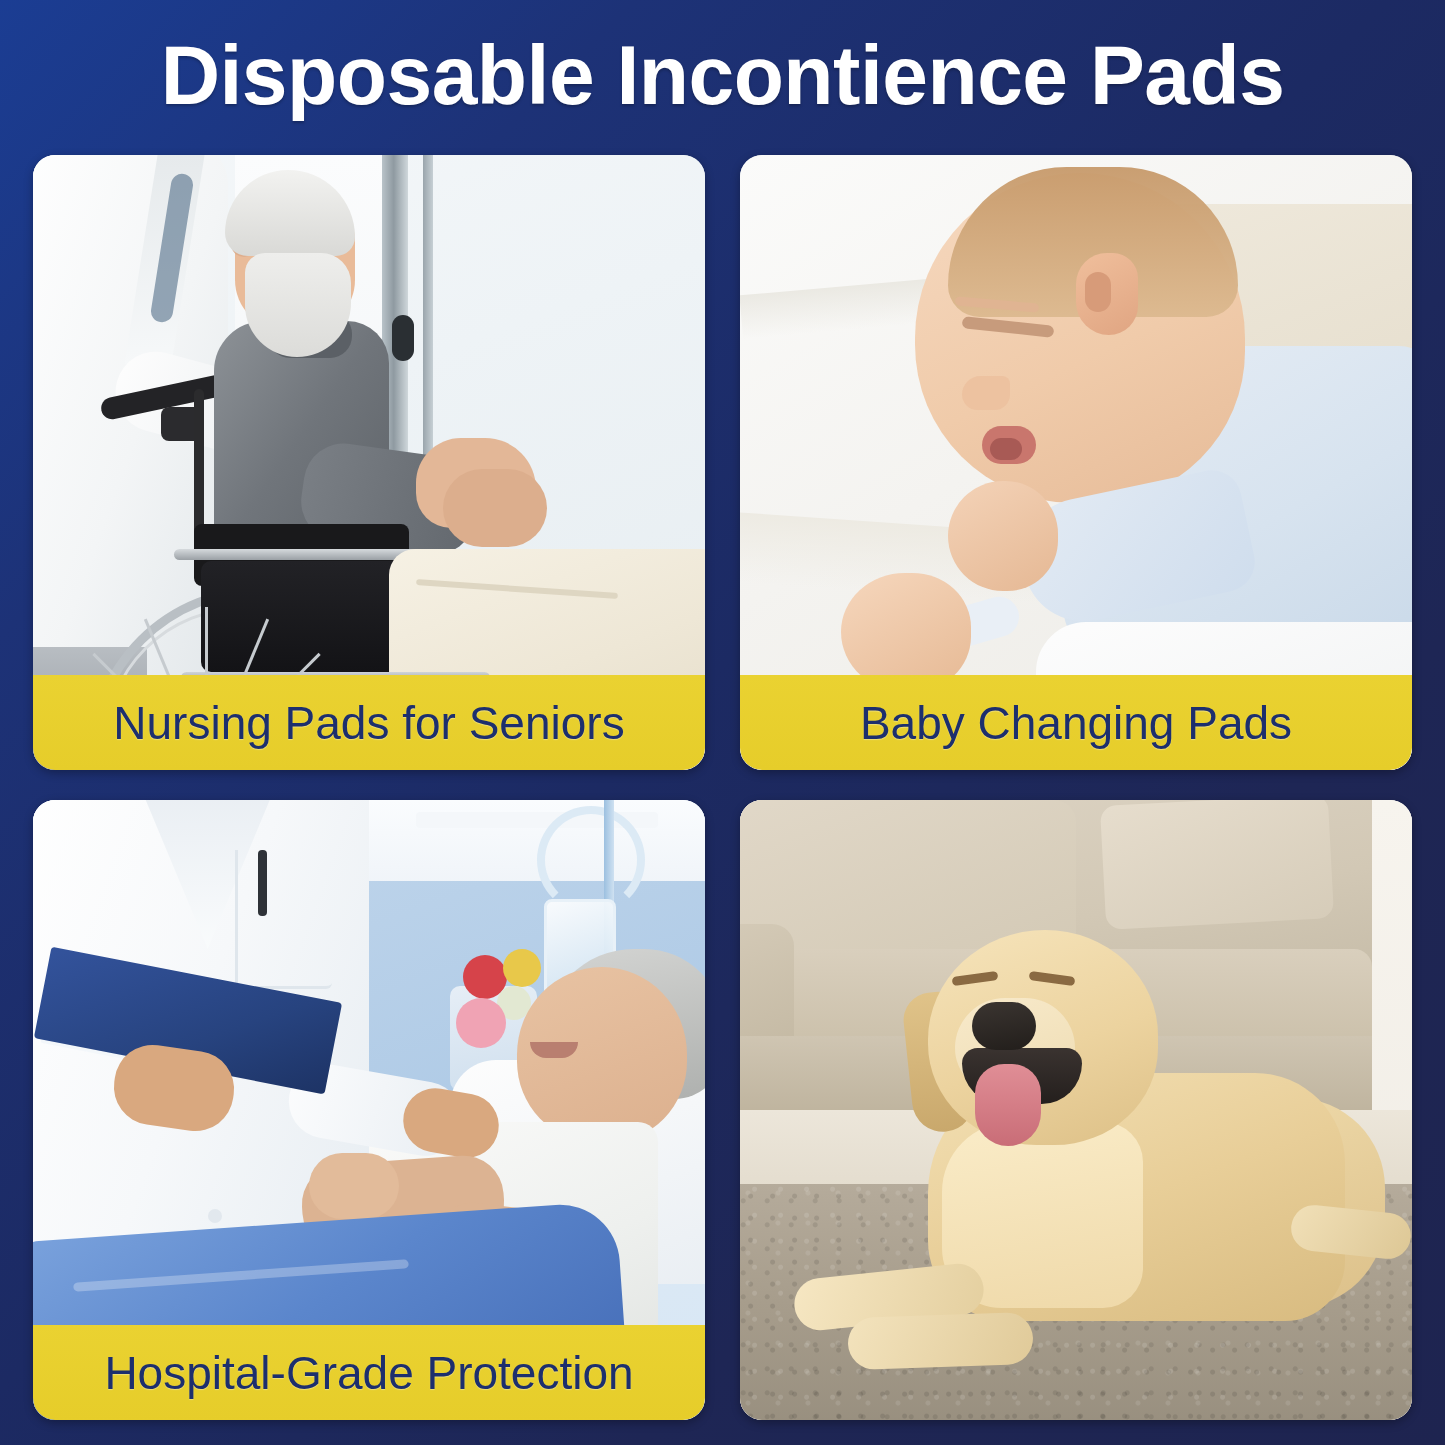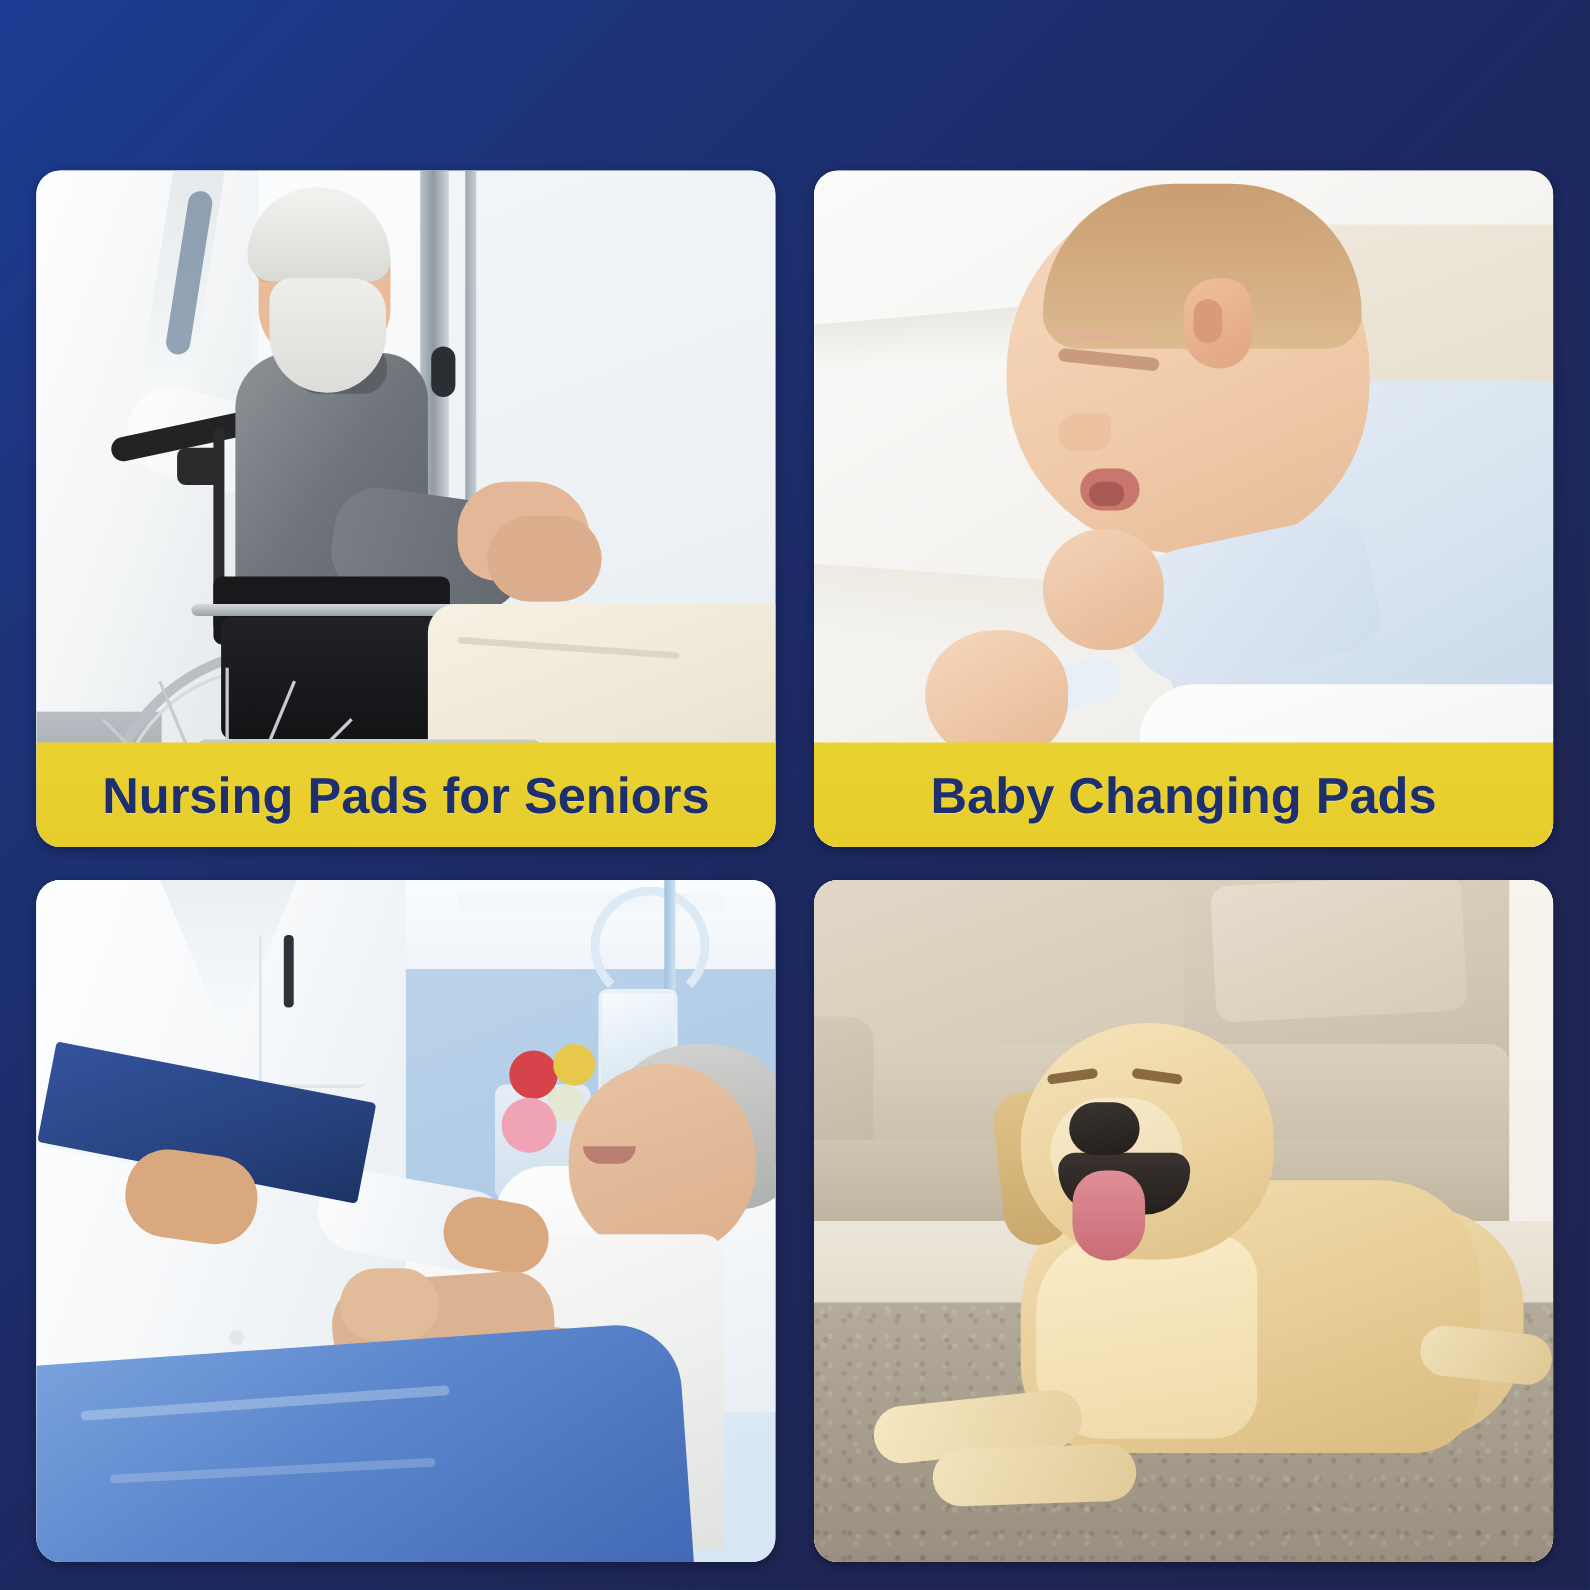--- a/index.html
+++ b/index.html
@@ -56,21 +56,21 @@
   .caption{
     position:absolute;left:0;right:0;bottom:0;
     height:95px;
     background:linear-gradient(180deg,#ead231 0%,#e6cd2a 100%);
     border-bottom-left-radius:22px;border-bottom-right-radius:22px;
     display:flex;align-items:center;justify-content:center;
     z-index:6;
   }
   .caption-text{
     color:#1d2f6d;
-    font-size:46px;font-weight:bold;
+    font-size:46px;font-weight:normal;
     white-space:nowrap;line-height:1;
     text-shadow:0 1px 1px rgba(255,255,255,0.35);
   }
 
   
   .p1{background:linear-gradient(160deg,#f4f7f9 0%,#eef3f6 40%,#e6edf1 100%);}
   .p1 .window-frame{position:absolute;left:52%;top:0;width:26px;height:88%;
     background:linear-gradient(90deg,#b9c3c9,#8f9aa1 45%,#cfd7db);}
   .p1 .window-frame2{position:absolute;left:58%;top:0;width:10px;height:88%;
     background:linear-gradient(90deg,#9aa5ac,#c6cfd4);}
@@ -348,20 +348,23 @@
   .p4 .d-paw2{position:absolute;left:16%;top:83%;width:185px;height:52px;
     border-radius:26px;background:linear-gradient(120deg,#f3e3bd,#e0ca99);transform:rotate(-2deg);}
   .p4 .d-paw3{position:absolute;left:82%;top:66%;width:120px;height:46px;
     border-radius:24px;background:linear-gradient(120deg,#f1e0b8,#ddc795);transform:rotate(6deg);}
 </style>
 </head>
 <body>
 
 <div id="poster">
 
+  <div class="title-wrap">
+    <div class="title">Disposable Incontience Pads</div>
+  </div>
 
   <div class="grid">
 
     <div class="card">
       <div class="photo p1">
         <div class="wall"></div>
         <div class="window-frame"></div>
         <div class="window-frame2"></div>
         <div class="win-knob"></div>
         <div class="coat"></div>
@@ -469,20 +472,23 @@
         <div class="clip-page"></div>
         <div class="clip"></div>
         <div class="dhand"></div>
         <div class="parm"></div>
         <div class="phand"></div>
         <div class="pforearm"></div>
         <div class="blue-blanket"></div>
         <div class="bb-fold"></div>
         <div class="bb-fold2"></div>
       </div>
+      <div class="caption">
+        <span class="caption-text">Hospital-Grade Protection</span>
+      </div>
     </div>
 
     <div class="card">
       <div class="photo p4">
         <div class="wall"></div>
         <div class="sofa-back"></div>
         <div class="cushion1"></div>
         <div class="cushion2"></div>
         <div class="sofa-seat"></div>
         <div class="sofa-arm"></div>

